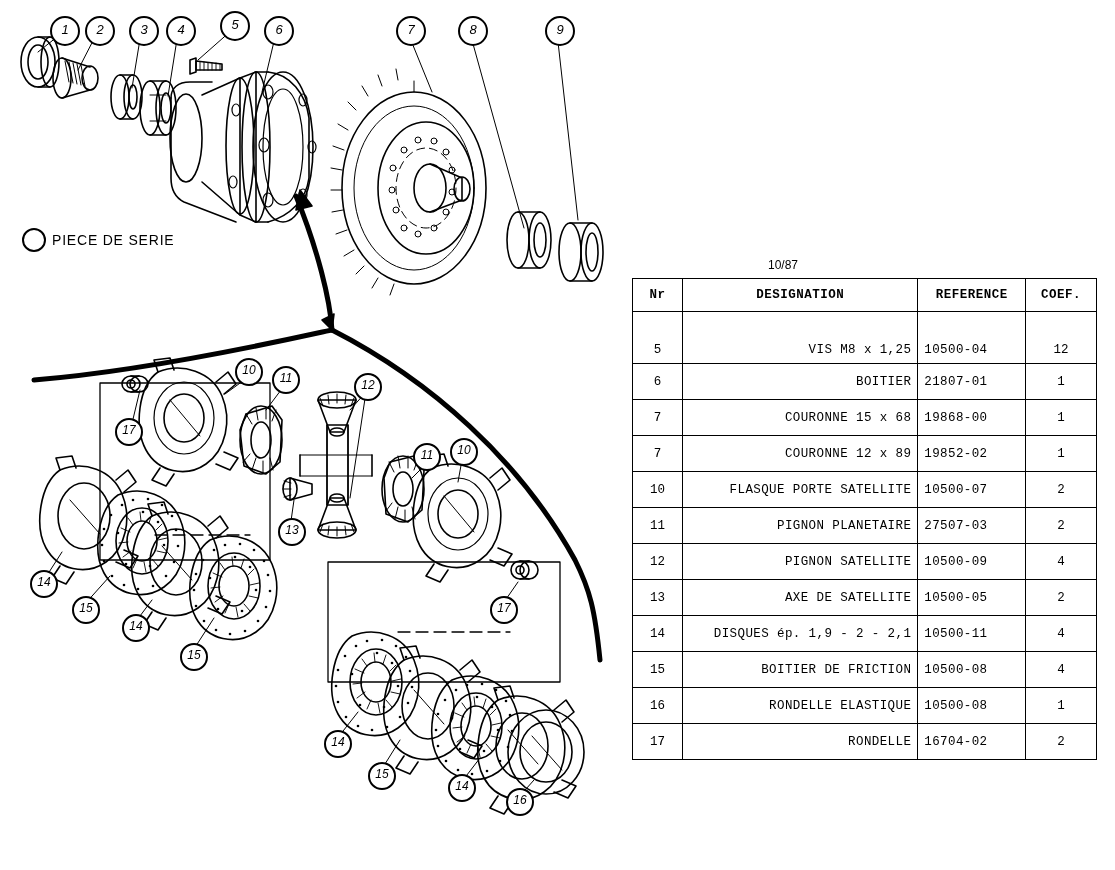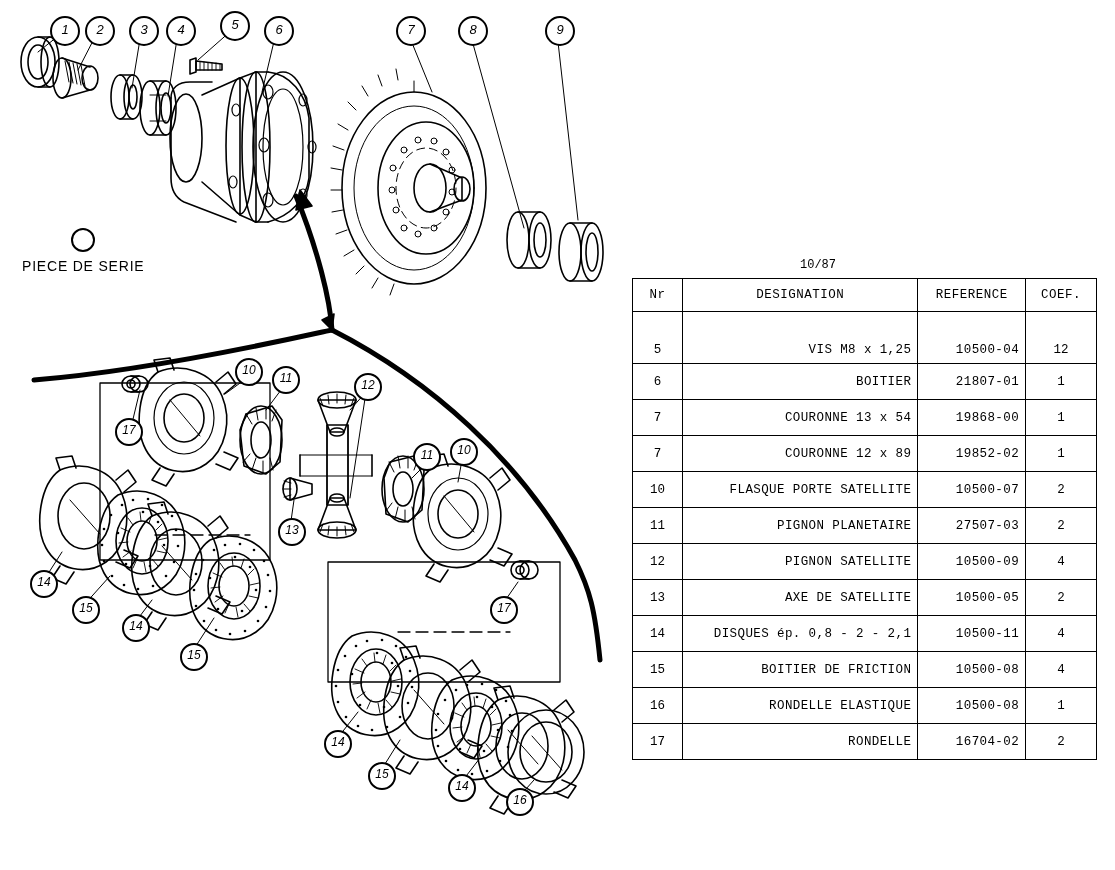--- a/index.html
+++ b/index.html
@@ -50,40 +50,39 @@
   }
   
   .legend {
     position: absolute;
     left: 22px;
     top: 228px;
     display: flex;
     align-items: center;
     gap: 6px;
     z-index: 6;
-    flex-direction: column;
   }
   .legend .ring {
     width: 20px;
     height: 20px;
     border: 2px solid #000;
     border-radius: 50%;
     background: #fff;
   }
   .legend .legend-text {
     font-family: "Liberation Sans", sans-serif;
     font-size: 14px;
     letter-spacing: 0.8px;
   }
   
   .table-date {
     position: absolute;
-    left: 800px;
+    left: 768px;
     top: 258px;
-    font-family: Liberation Mono, monospace;
+    font-family: Liberation Sans, sans-serif;
     font-size: 12px;
     z-index: 6;
   }
   table.parts {
     position: absolute;
     left: 632px;
     top: 278px;
     width: 465px;
     border-collapse: collapse;
     background: #fff;
@@ -91,38 +90,38 @@
   }
   table.parts th,
   table.parts td {
     border: 1px solid #000;
     font-family: "Liberation Mono", monospace;
     font-size: 12.5px;
     height: 35px;
     padding: 0 6px;
   }
   table.parts thead th {
-    font-weight: normal;
+    font-weight: bold;
     text-align: center;
     height: 32px;
     letter-spacing: 0.5px;
   }
   table.parts td.nr {
     width: 42px;
     text-align: center;
   }
   table.parts td.desig {
     width: 245px;
     text-align: right;
     padding-left: 14px;
     letter-spacing: 0.4px;
   }
   table.parts td.ref {
     width: 100px;
-    text-align: right;
+    text-align: left;
     letter-spacing: 0.4px;
   }
   table.parts td.coef {
     width: 62px;
     text-align: center;
   }
   table.parts tbody tr:first-child td {
     height: 45px;
     vertical-align: bottom;
     padding-bottom: 6px;
@@ -704,21 +703,21 @@
         <td class="coef">12</td>
       </tr>
       <tr>
         <td class="nr">6</td>
         <td class="desig">BOITIER</td>
         <td class="ref">21807-01</td>
         <td class="coef">1</td>
       </tr>
       <tr>
         <td class="nr">7</td>
-        <td class="desig">COURONNE 13 x 54</td>
+        <td class="desig">COURONNE 15 x 68</td>
         <td class="ref">19868-00</td>
         <td class="coef">1</td>
       </tr>
       <tr>
         <td class="nr">7</td>
         <td class="desig">COURONNE 12 x 89</td>
         <td class="ref">19852-02</td>
         <td class="coef">1</td>
       </tr>
       <tr>
@@ -740,21 +739,21 @@
         <td class="coef">4</td>
       </tr>
       <tr>
         <td class="nr">13</td>
         <td class="desig">AXE DE SATELLITE</td>
         <td class="ref">10500-05</td>
         <td class="coef">2</td>
       </tr>
       <tr>
         <td class="nr">14</td>
-        <td class="desig">DISQUES ép. 0,8 - 2 - 2,1</td>
+        <td class="desig">DISQUES ép. 1,9 - 2 - 2,1</td>
         <td class="ref">10500-11</td>
         <td class="coef">4</td>
       </tr>
       <tr>
         <td class="nr">15</td>
         <td class="desig">BOITIER DE FRICTION</td>
         <td class="ref">10500-08</td>
         <td class="coef">4</td>
       </tr>
       <tr>

